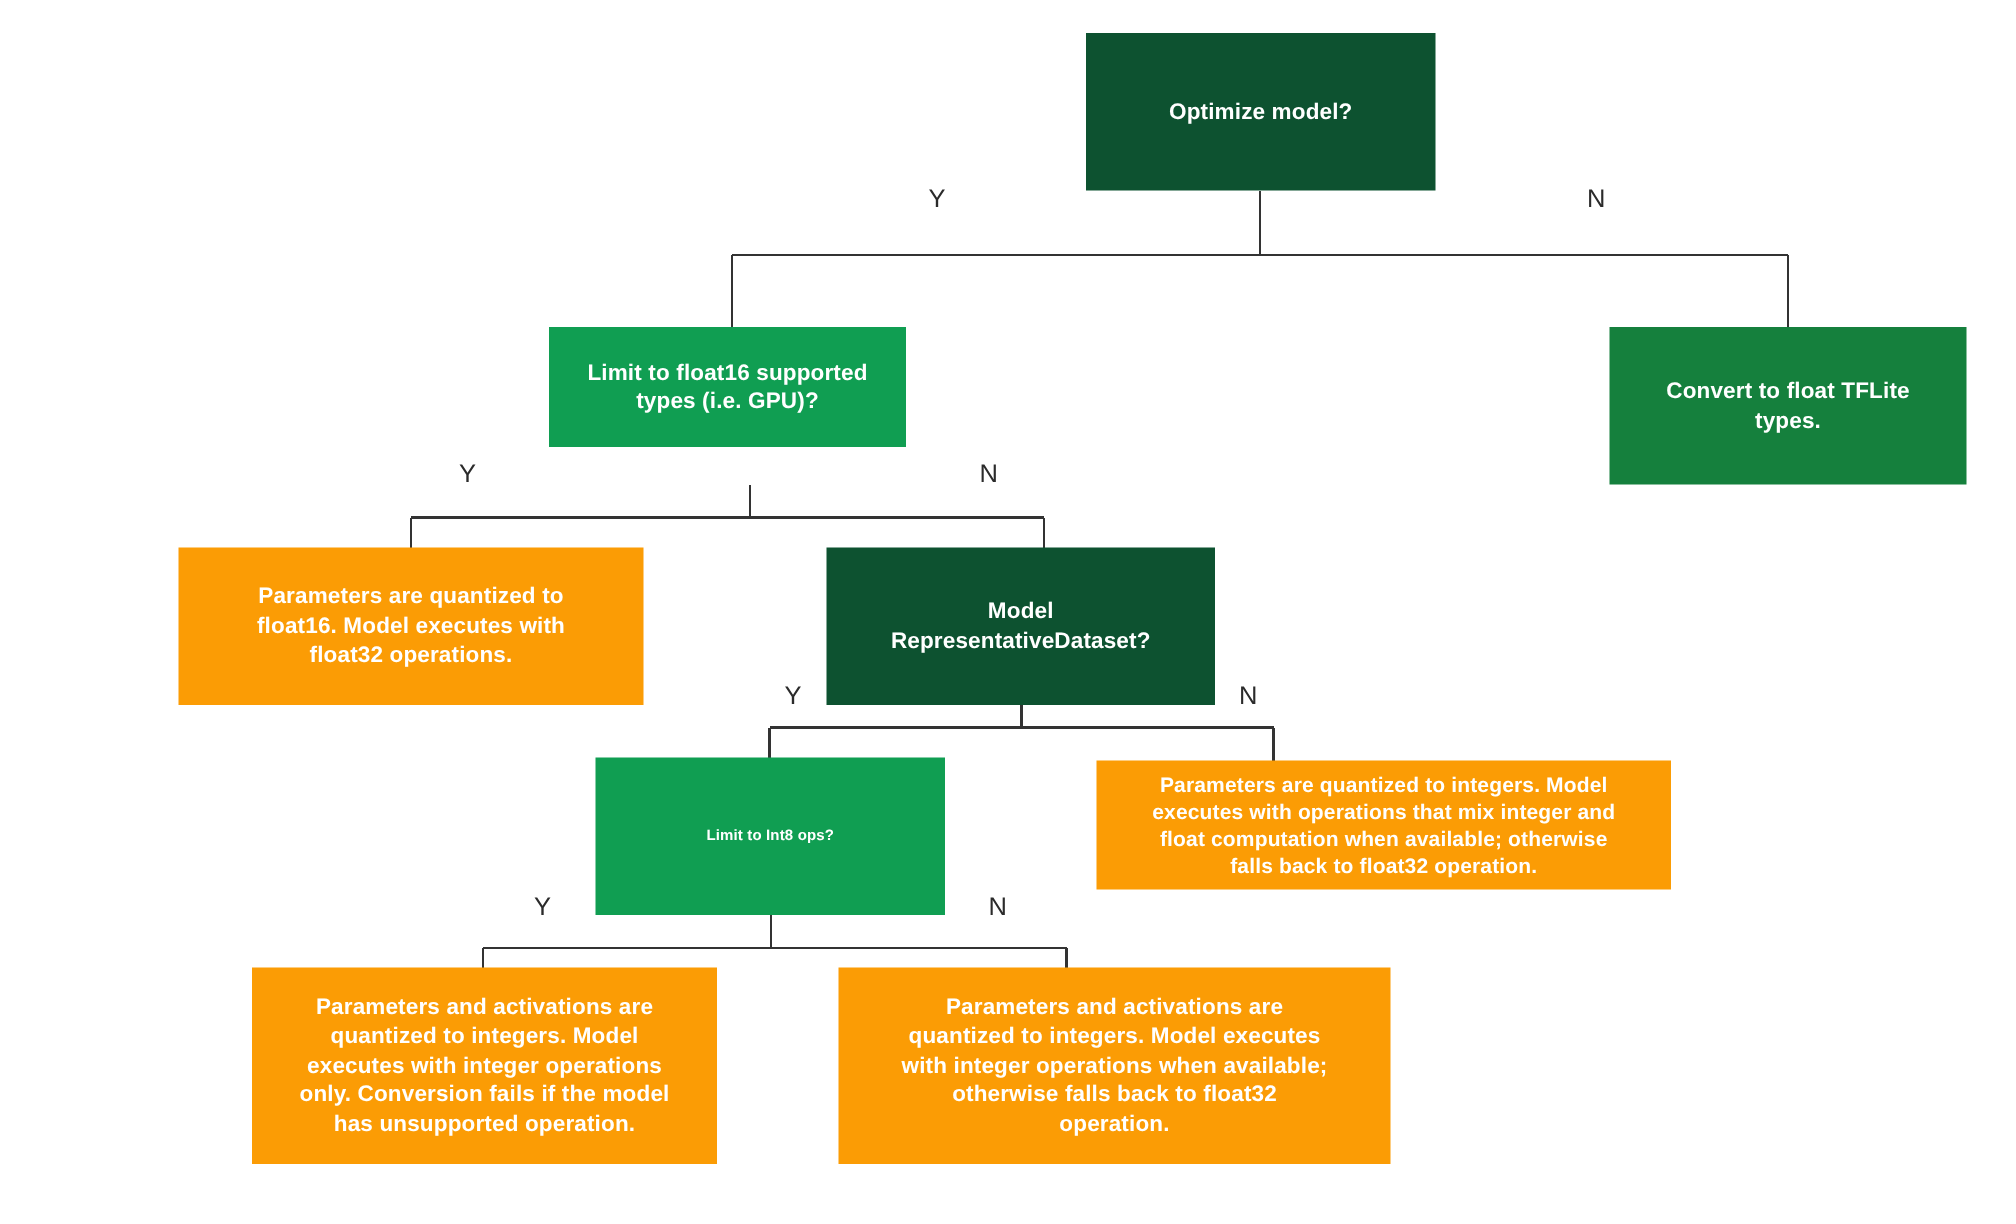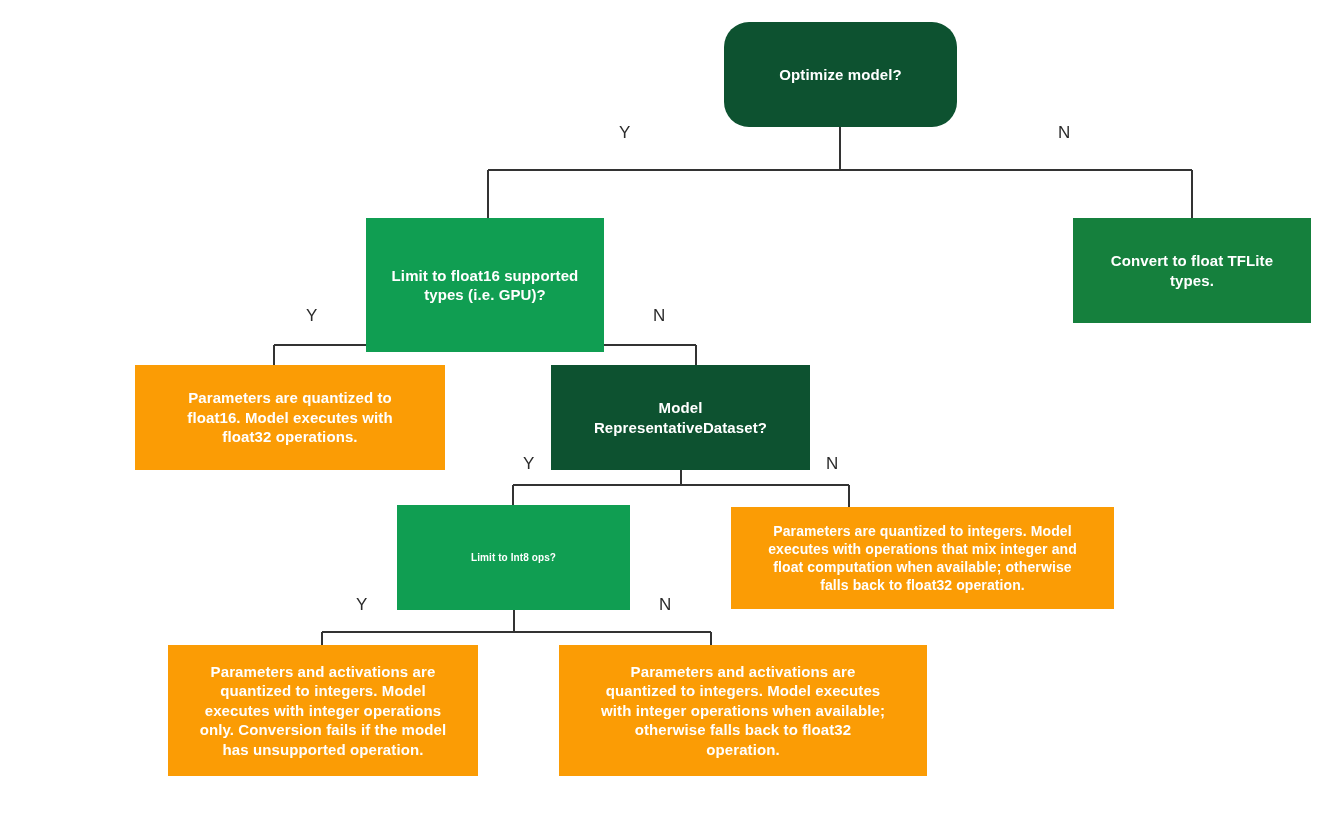--- a/index.html
+++ b/index.html
@@ -80,44 +80,44 @@
       <line x1="681" y1="470" x2="681" y2="485" stroke="#333333" stroke-width="1.6" shape-rendering="crispEdges"></line>
       <line x1="513" y1="485" x2="849" y2="485" stroke="#333333" stroke-width="1.6" shape-rendering="crispEdges"></line>
       <line x1="513" y1="485" x2="513" y2="505" stroke="#333333" stroke-width="1.6" shape-rendering="crispEdges"></line>
       <line x1="849" y1="485" x2="849" y2="507" stroke="#333333" stroke-width="1.6" shape-rendering="crispEdges"></line>
       <line x1="514" y1="610" x2="514" y2="632" stroke="#333333" stroke-width="1.6" shape-rendering="crispEdges"></line>
       <line x1="322" y1="632" x2="711" y2="632" stroke="#333333" stroke-width="1.6" shape-rendering="crispEdges"></line>
       <line x1="322" y1="632" x2="322" y2="645" stroke="#333333" stroke-width="1.6" shape-rendering="crispEdges"></line>
       <line x1="711" y1="632" x2="711" y2="645" stroke="#333333" stroke-width="1.6" shape-rendering="crispEdges"></line>
     </svg>
   <div id="node-layer">
-      <div class="node node-decision-dark" style="left: 724px; top: 22px; width: 233px; height: 105px; font-size: 15px; border-radius: 25px;">
+      <div class="node node-decision-dark" style="left: 724px; top: 22px; width: 233px; height: 105px; font-size: 15px;">
         <span class="node-label">Optimize model?</span>
       </div>
-      <div class="node node-decision-mid" style="left: 366px; top: 218px; width: 238px; height: 134px; font-size: 15px;">
+      <div class="node node-decision-mid" style="left: 366px; top: 218px; width: 238px; height: 80px; font-size: 15px;">
         <span class="node-label">Limit to float16 supported
 types (i.e. GPU)?</span>
       </div>
       <div class="node node-process-green" style="left: 1073px; top: 218px; width: 238px; height: 105px; font-size: 15px;">
         <span class="node-label">Convert to float TFLite
 types.</span>
       </div>
-      <div class="node node-terminal-orange" style="left: 119px; top: 365px; width: 310px; height: 105px; font-size: 15px; margin-left: 16px;">
+      <div class="node node-terminal-orange" style="left: 119px; top: 365px; width: 310px; height: 105px; font-size: 15px;">
         <span class="node-label">Parameters are quantized to
 float16. Model executes with
 float32 operations.</span>
       </div>
       <div class="node node-decision-dark" style="left: 551px; top: 365px; width: 259px; height: 105px; font-size: 15px;">
         <span class="node-label">Model
 RepresentativeDataset?</span>
       </div>
       <div class="node node-decision-mid" style="left: 397px; top: 505px; width: 233px; height: 105px; font-size: 10px;">
         <span class="node-label">Limit to Int8 ops?</span>
       </div>
-      <div class="node node-terminal-orange" style="left: 731px; top: 507px; width: 383px; height: 102px; font-size: 14px;">
+      <div class="node node-terminal-orange" style="left: 731px; top: 507px; width: 383px; height: 86px; font-size: 14px;">
         <span class="node-label">Parameters are quantized to integers. Model
 executes with operations that mix integer and
 float computation when available; otherwise
 falls back to float32 operation.</span>
       </div>
       <div class="node node-terminal-orange" style="left: 168px; top: 645px; width: 310px; height: 131px; font-size: 15px;">
         <span class="node-label">Parameters and activations are
 quantized to integers. Model
 executes with integer operations
 only. Conversion fails if the model

